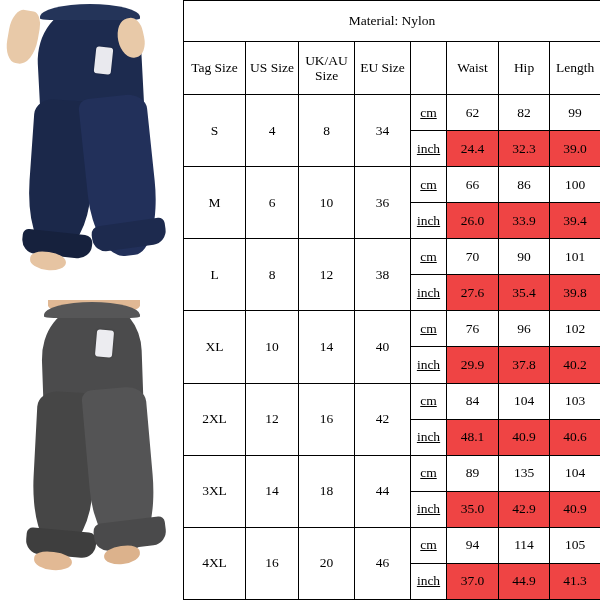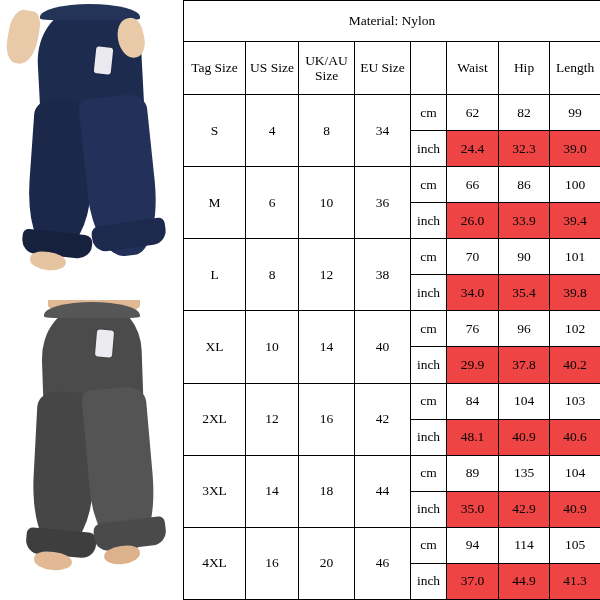--- a/index.html
+++ b/index.html
@@ -237,20 +237,21 @@
     height: 40px;
   }
   .head-cell {
     font-size: 13px;
     line-height: 1.12;
     height: 52px;
   }
   .unit-cell {
     font-size: 12.5px;
     width: 36px;
+    text-decoration: underline;
   }
   .shaded {
     background: #ef4444;
   }
   .col-tag   { width: 62px; }
   .col-us    { width: 53px; }
   .col-ukau  { width: 56px; }
   .col-eu    { width: 56px; }
   .col-unit  { width: 36px; }
   .col-waist { width: 52px; }
@@ -358,21 +359,21 @@
           <td rowspan="2">8</td>
           <td rowspan="2">12</td>
           <td rowspan="2">38</td>
           <td class="unit-cell">cm</td>
           <td>70</td>
           <td>90</td>
           <td>101</td>
         </tr>
         <tr>
           <td class="unit-cell">inch</td>
-          <td class="shaded">34.0</td>
+          <td class="shaded">27.6</td>
           <td class="shaded">35.4</td>
           <td class="shaded">39.8</td>
         </tr>
 
         <tr>
           <td rowspan="2">XL</td>
           <td rowspan="2">10</td>
           <td rowspan="2">14</td>
           <td rowspan="2">40</td>
           <td class="unit-cell">cm</td>

